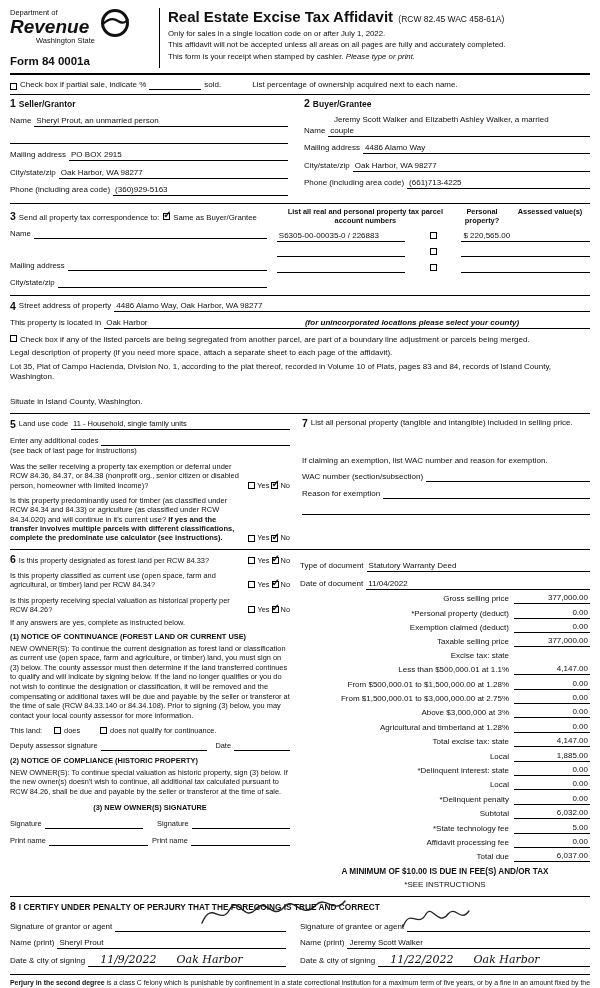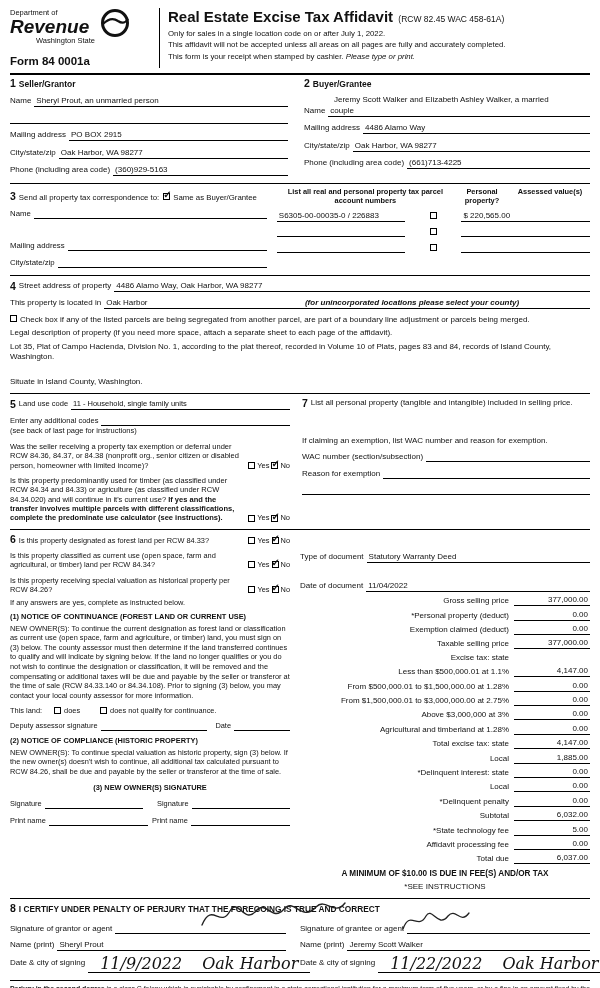--- a/index.html
+++ b/index.html
@@ -56,34 +56,34 @@
   .b57r{flex:1;padding-left:2px}
   .q{display:flex;align-items:flex-end;margin-top:6px}
   .qtext{flex:1}
   
   .band6{display:flex;border-bottom:1px solid #000;padding:4px 0 6px 0;min-height:298px}
   .b6l{width:50%;padding-right:10px;font-size:7.4px}
   .b6r{flex:1;font-size:8px}
   .notice-title{font-weight:bold;margin-top:5px;font-size:7.4px}
   .notice-body{margin-top:2px;line-height:1.3}
   .landline{margin-top:5px;display:flex;align-items:center}
-  .docline{display:flex;align-items:center;margin-top:18px}
+  .docline{display:flex;align-items:center;margin-top:7px}
   .taxrow{display:flex;align-items:flex-end;margin-top:3.4px}
   .tl{flex:1;text-align:right;padding-right:5px;white-space:nowrap}
   .tv{width:76px;border-bottom:1px solid #000;text-align:right;padding:0 2px;min-height:9px;flex:none}
   .taxrow.noval .tv{border-bottom:none}
   .minnote{font-weight:bold;font-size:8.2px;margin-top:5px;text-align:center}
   .seeinstr{text-align:center;margin-top:2px}
   
   .sec8{position:relative;padding:4px 0 7px 0;border-bottom:1px solid #000}
   .cert{display:flex;align-items:baseline}
   .cert .txt{font-weight:bold;font-size:8.3px}
   .sig-grantor{position:absolute;left:188px;top:-4px;pointer-events:none}
   .sig-grantee{position:absolute;right:118px;top:8px;pointer-events:none}
-  .hand{font-family:"DejaVu Serif",serif;font-style:italic;font-size:16px;line-height:.8;padding:0 10px;white-space:nowrap;transform:rotate(-1deg)}
+  .hand{font-family:"DejaVu Serif",serif;font-style:italic;font-size:11px;line-height:.8;padding:0 10px;white-space:nowrap;transform:rotate(-1deg)}
   .sec8 .cols{display:flex}
   .sec8 .c{width:50%;padding-right:14px}
   .sec8 .c+.c{padding-right:0}
   
   .footer{position:relative;padding-top:4px;height:118px}
   .perjury{font-size:6.9px;text-align:justify}
 </style>
 </head>
 <body>
 
@@ -111,20 +111,28 @@
       </div>
       <div class="note">Only for sales in a single location code on or after July 1, 2022.</div>
       <div class="note">This affidavit will not be accepted unless all areas on all pages are fully and accurately completed.</div>
       <div class="note">
         <span>This form is your receipt when stamped by cashier.</span>
         <span class="it">Please type or print.</span>
       </div>
     </div>
   </div>
 
+  <div class="partial">
+    <span class="cb"></span>
+    <span class="lab">Check box if partial sale, indicate %</span>
+    <span class="ul short" style="width:52px"></span>
+    <span class="lab" style="padding-left:3px">sold.</span>
+    <span style="width:28px"></span>
+    <span>List percentage of ownership acquired next to each name.</span>
+  </div>
 
   <div class="band12">
     <div class="half">
       <div class="sec-head">
         <span class="secnum">1</span>
         <span class="sectitle">Seller/Grantor</span>
       </div>
       <div class="line">
         <span class="lab">Name</span>
         <span class="ul">Sheryl Prout, an unmarried person</span>

